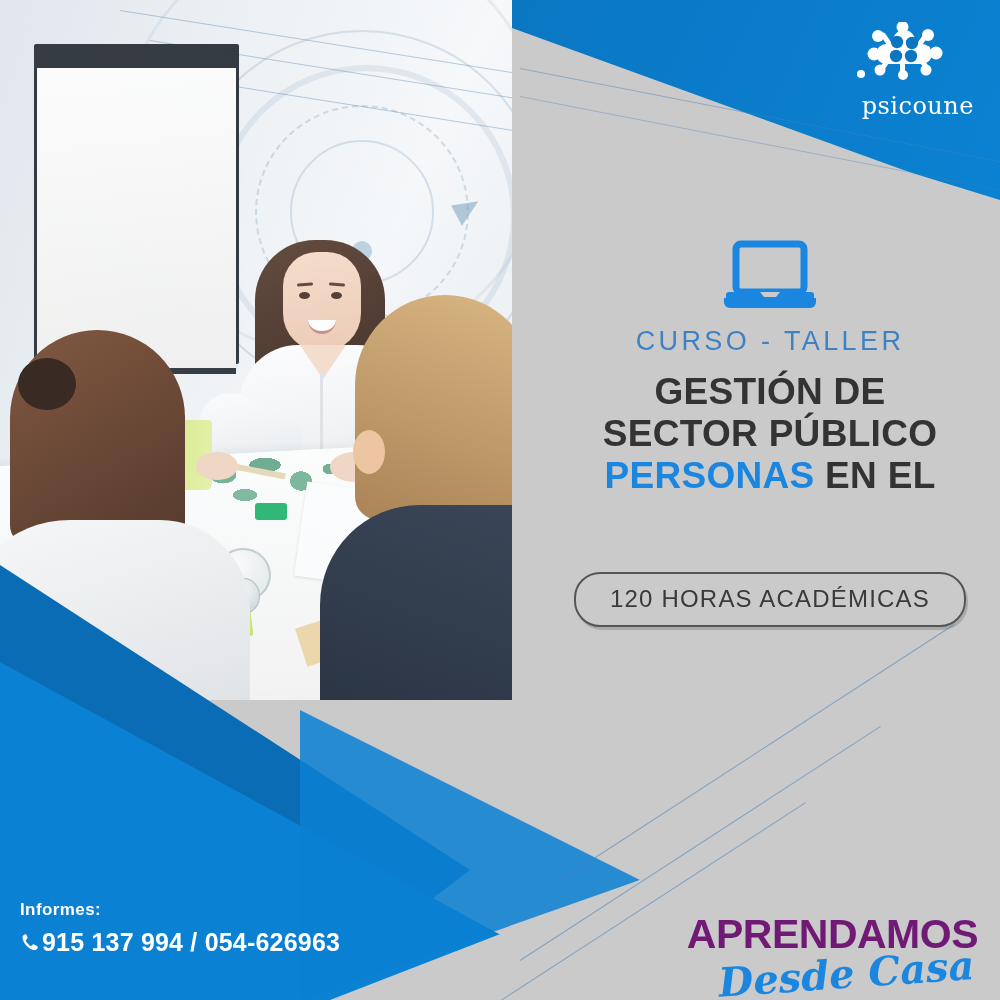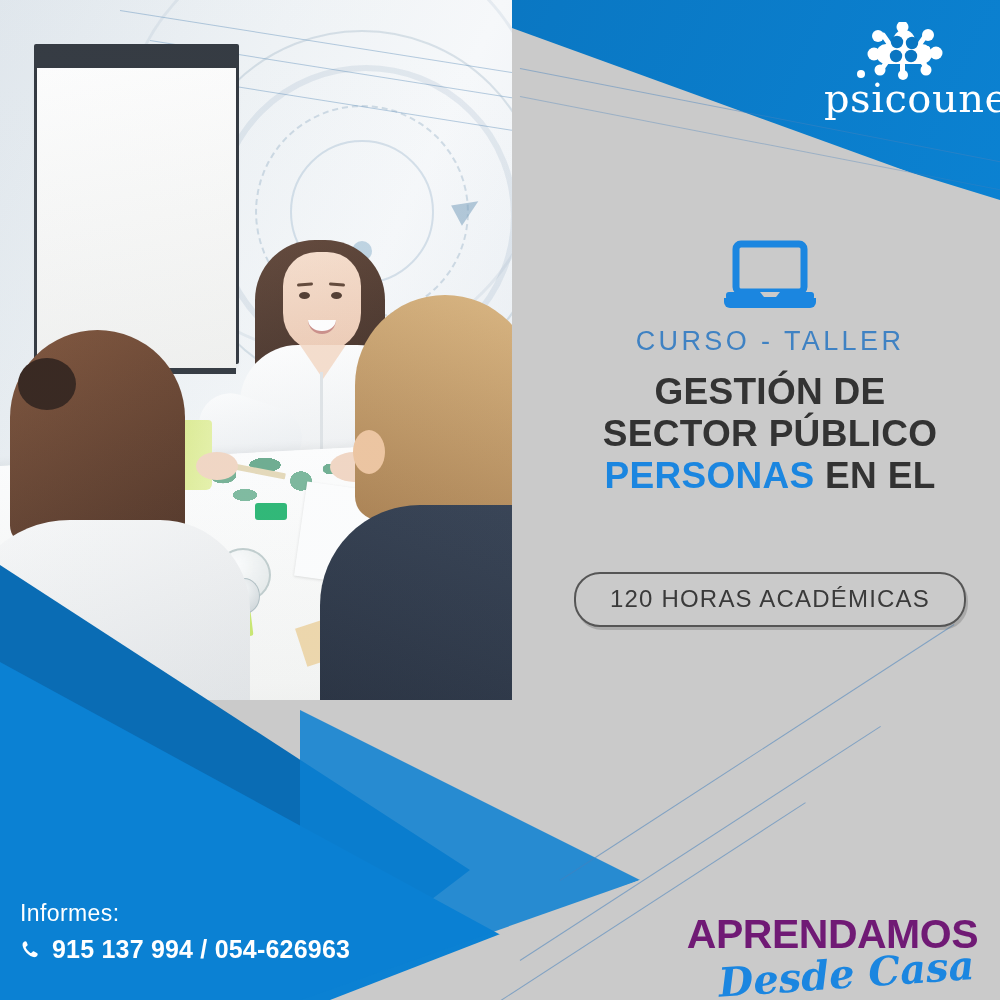--- a/index.html
+++ b/index.html
@@ -231,21 +231,21 @@
   .hl2{left:520px;top:960px;width:430px;transform:rotate(-33deg);}
   .hl3{left:470px;top:1020px;width:400px;transform:rotate(-33deg);}
   .hl-top1{left:520px;top:68px;width:500px;transform:rotate(11deg);background:rgba(70,130,190,.45);}
   .hl-top2{left:520px;top:96px;width:500px;transform:rotate(11deg);background:rgba(70,130,190,.35);}
 
   
   .logo{position:absolute;right:26px;top:22px;width:150px;height:96px;}
   .logo-mark{position:absolute;right:22px;top:0;width:96px;height:58px;}
   .logo-word{
     position:absolute;right:0;bottom:0;width:150px;text-align:right;
-    color:#ffffff;font-size:40px;font-weight:400;letter-spacing:.5px;
+    color:#ffffff;font-size:24px;font-weight:400;letter-spacing:.5px;
     font-family:"DejaVu Serif", serif;line-height:1;
   }
 
   
   .content{position:absolute;left:560px;top:240px;width:420px;text-align:center;}
   .laptop-icon{margin:0 auto 14px auto;width:96px;height:72px;}
   .curso{
     color:#3f82c3;font-size:27px;letter-spacing:3.4px;font-weight:400;
     margin-bottom:14px;font-family:"Liberation Sans", sans-serif;
   }
@@ -261,22 +261,22 @@
   .hours{
     display:inline-block;margin-top:74px;
     border:2px solid #555555;border-radius:26px;
     padding:11px 34px 12px 34px;
     color:#3a3a3a;font-size:24px;letter-spacing:1.2px;
     box-shadow:2px 3px 0 rgba(90,90,90,.28);
   }
 
   
   .contact{position:absolute;left:20px;top:900px;width:420px;color:#ffffff;}
-  .informes{font-size:23px;letter-spacing:.4px;margin-bottom:8px;font-weight:400;}
-  .phone-row{display:flex;align-items:center;gap:10px;margin-bottom:7px;}
+  .informes{font-size:17px;letter-spacing:.4px;margin-bottom:8px;font-weight:700;}
+  .phone-row{display:flex;align-items:center;gap:0;margin-bottom:7px;}
   .phone-icon{width:22px;height:22px;flex:0 0 22px;}
   .phone-text{font-size:25px;font-weight:bold;letter-spacing:.2px;}
   .web{font-size:21px;letter-spacing:4.5px;font-weight:300;color:#f2f6fa;}
 
   
   .slogan{position:absolute;right:22px;bottom:16px;text-align:right;}
   .slogan-top{
     color:#701a75;font-size:41px;font-weight:bold;letter-spacing:-.5px;line-height:.95;
     font-family:"Liberation Sans", sans-serif;
   }

